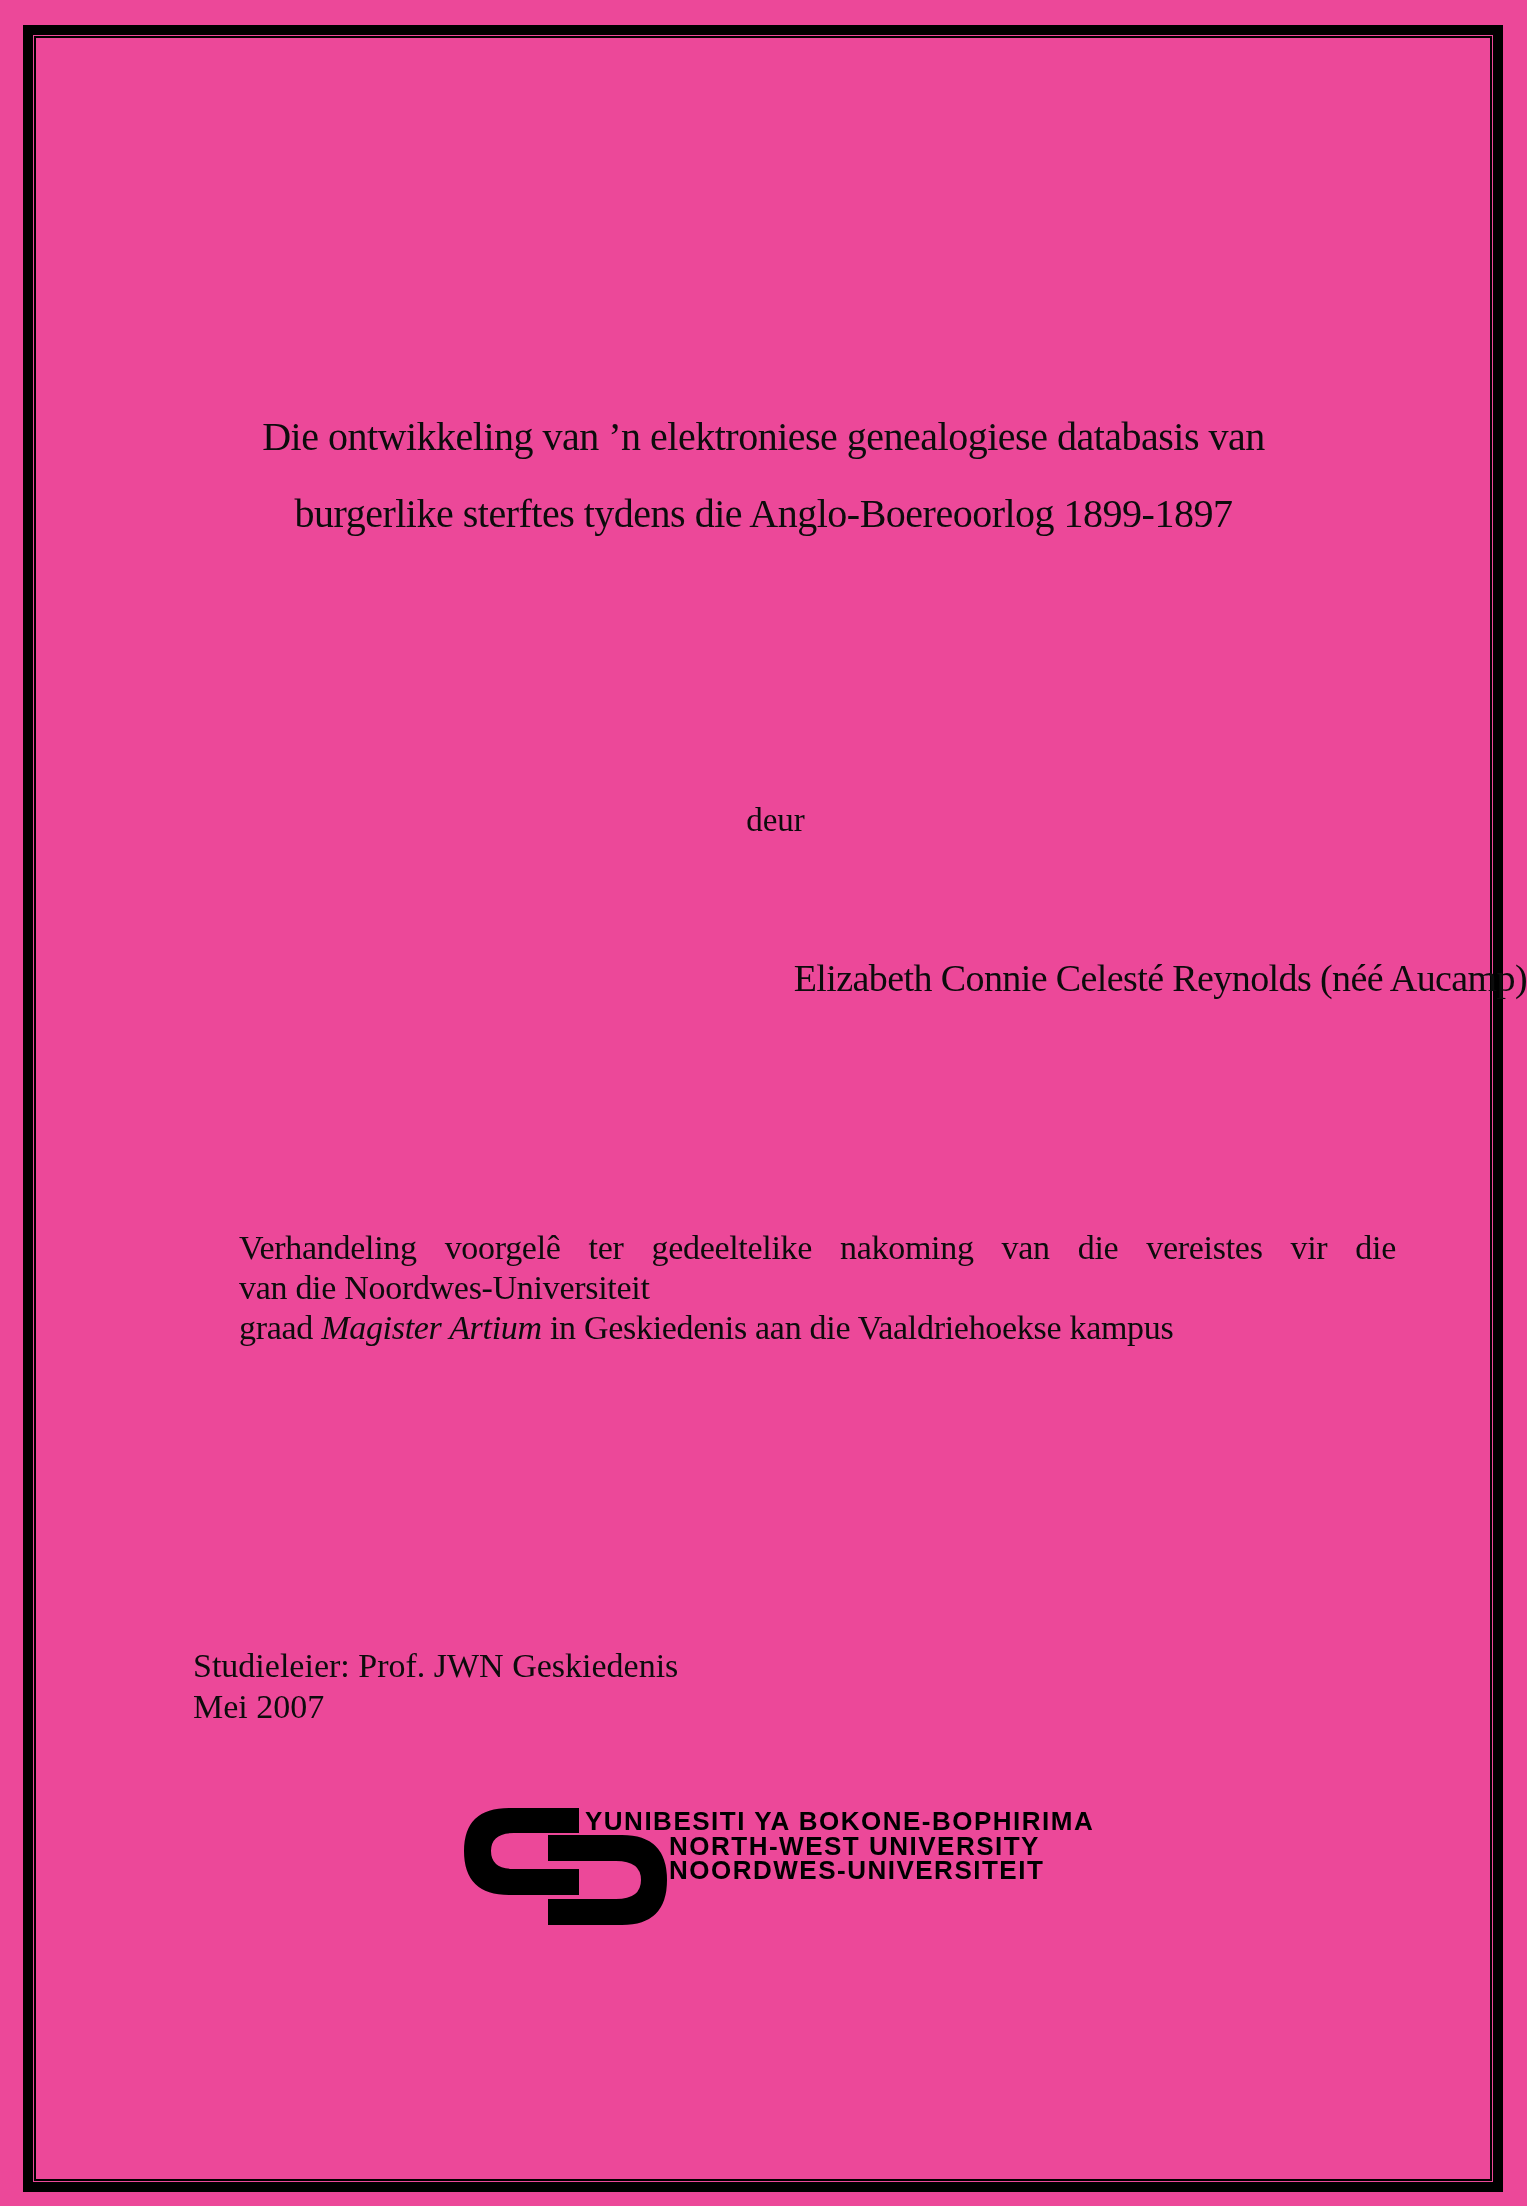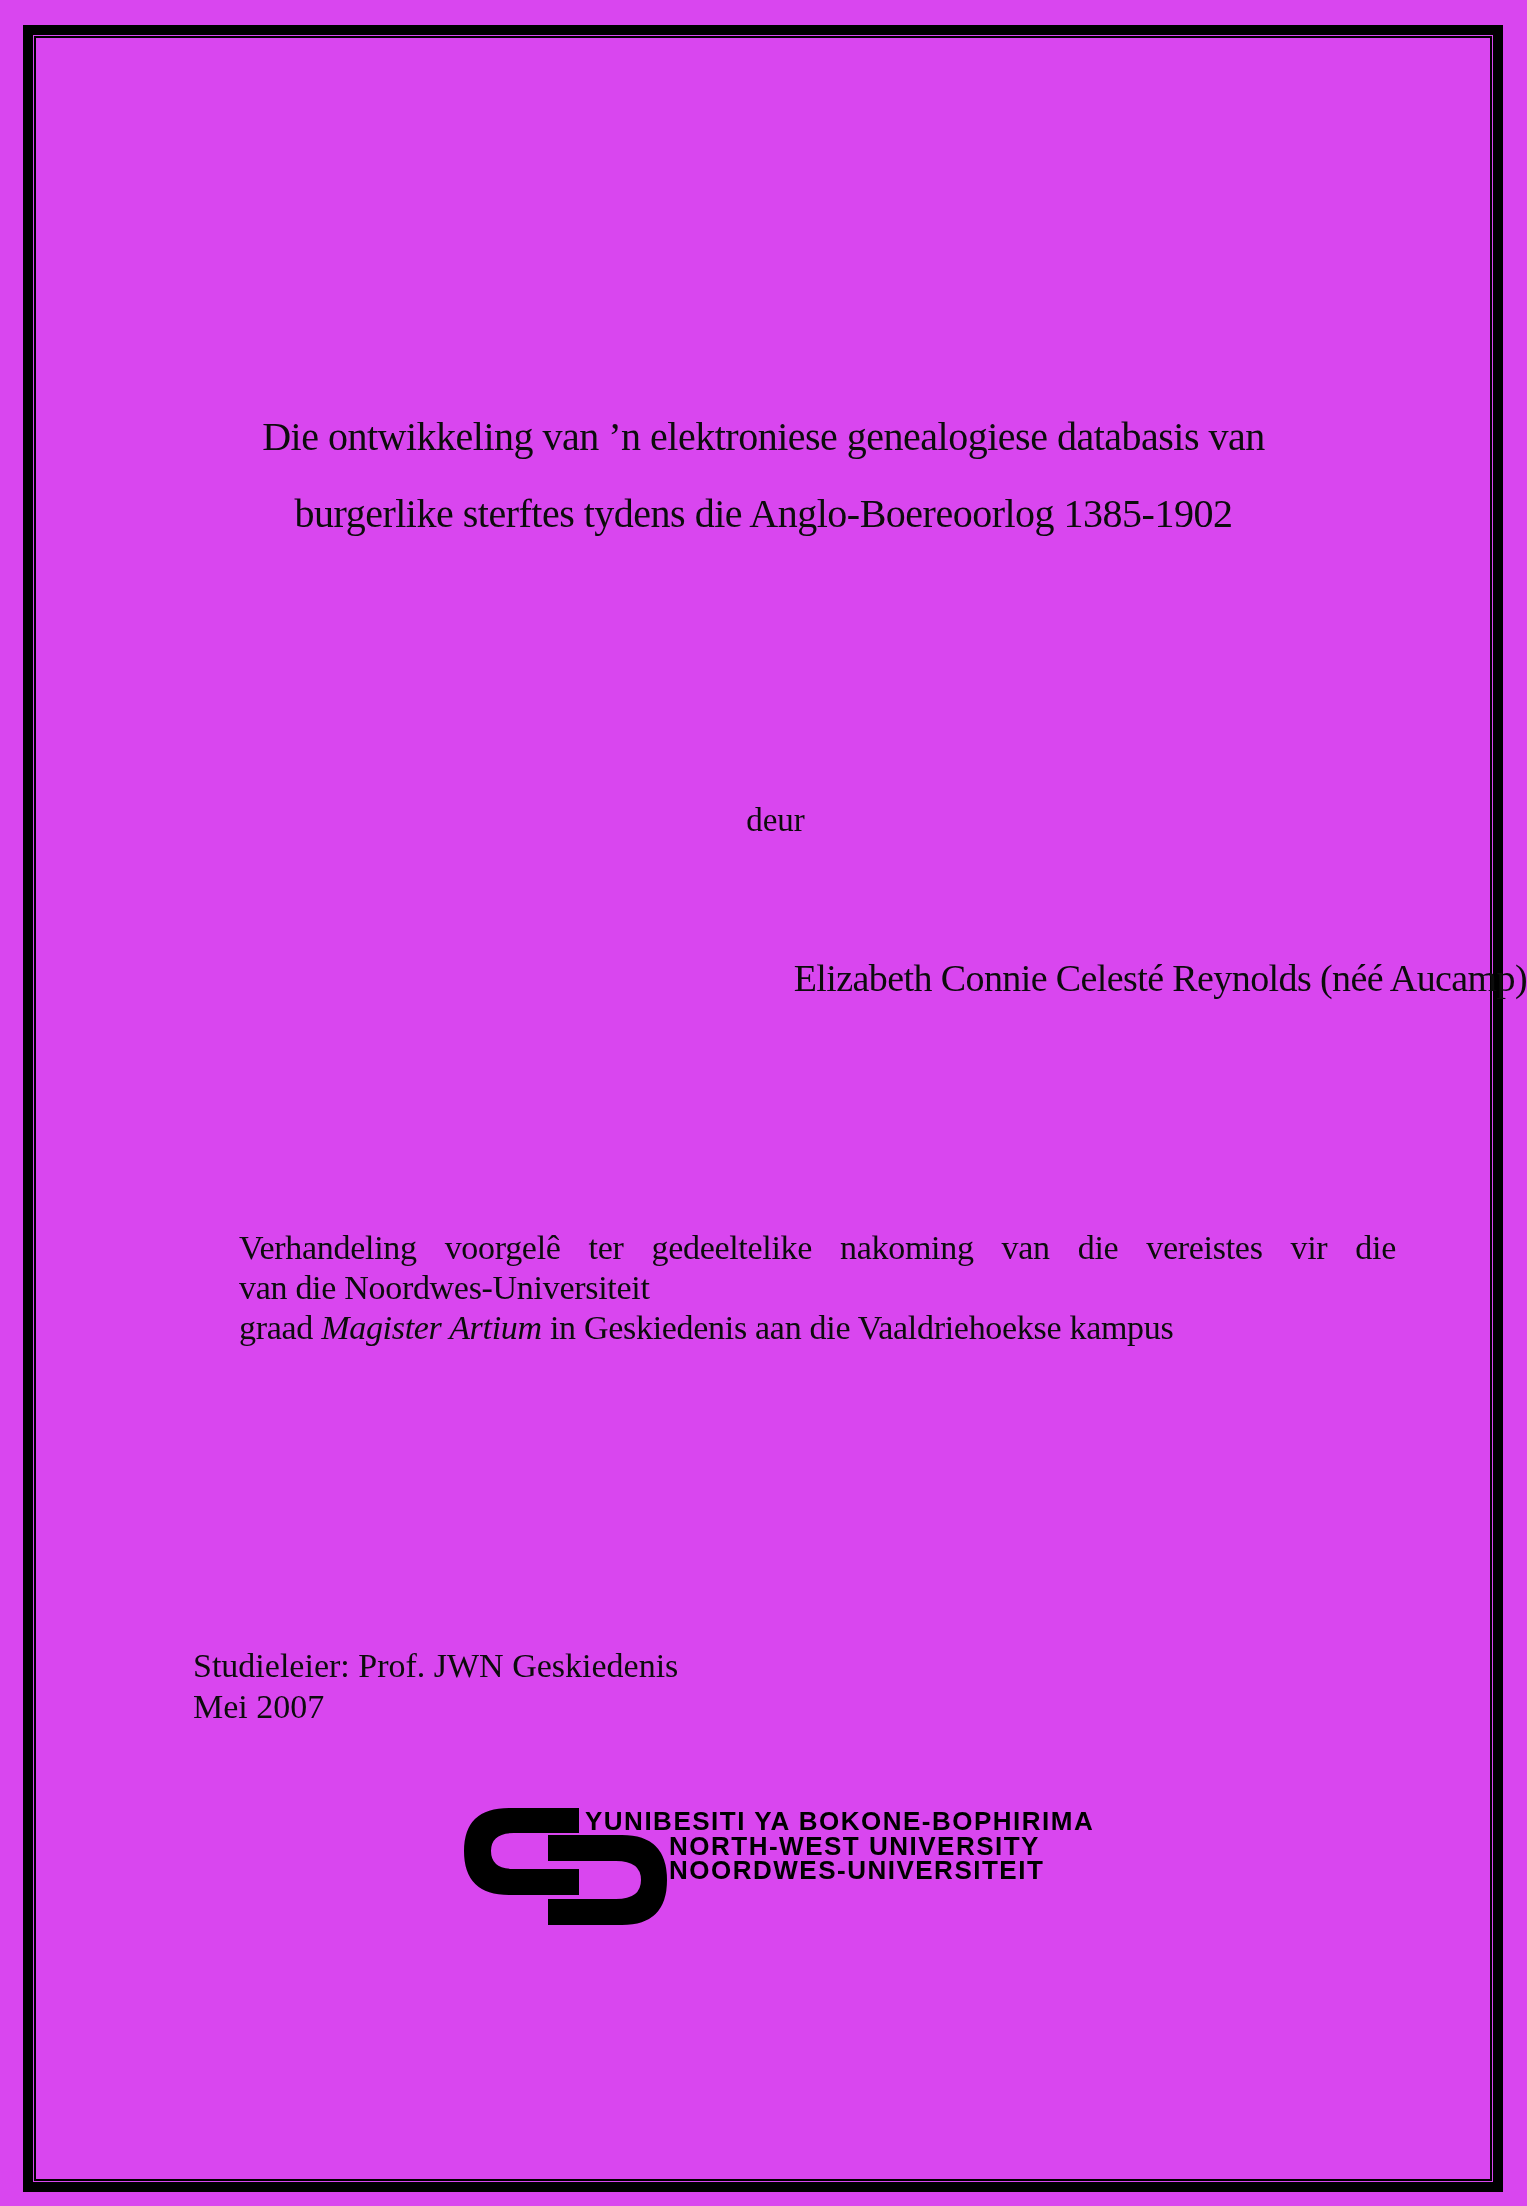--- a/index.html
+++ b/index.html
@@ -1,19 +1,19 @@
 <!DOCTYPE html>
 <html><head>
 <meta charset="utf-8">
 <style>
   html,body{margin:0;padding:0;background:#e8e8e8;}
   .page{
     position:relative;
     width:1527px;height:2206px;
-    background:#d946ef;
+    background:#ec4899;
     overflow:hidden;
     font-family:"Liberation Serif", serif;
     color:#101010;
   }
   
   .frame{
     position:absolute;
     left:23px;top:25px;right:24px;bottom:14px;
     border:10px solid #000;
   }
@@ -97,21 +97,21 @@
 <body>
 
 <div class="page">
 
   <div class="frame">
     <div class="frame-inner"></div>
   </div>
 
   <div class="title-block">
     <div>Die ontwikkeling van ’n elektroniese genealogiese databasis van</div>
-    <div>burgerlike sterftes tydens die Anglo-Boereoorlog 1385-1902</div>
+    <div>burgerlike sterftes tydens die Anglo-Boereoorlog 1899-1897</div>
   </div>
 
   <div class="byline">deur</div>
 
   <div class="author">Elizabeth Connie Celesté Reynolds (néé Aucamp)</div>
 
   <div class="declaration">
     <div class="decl-justify">Verhandeling voorgelê ter gedeeltelike nakoming van die vereistes vir die</div>
     <div>van die Noordwes-Universiteit</div>
     <div>

